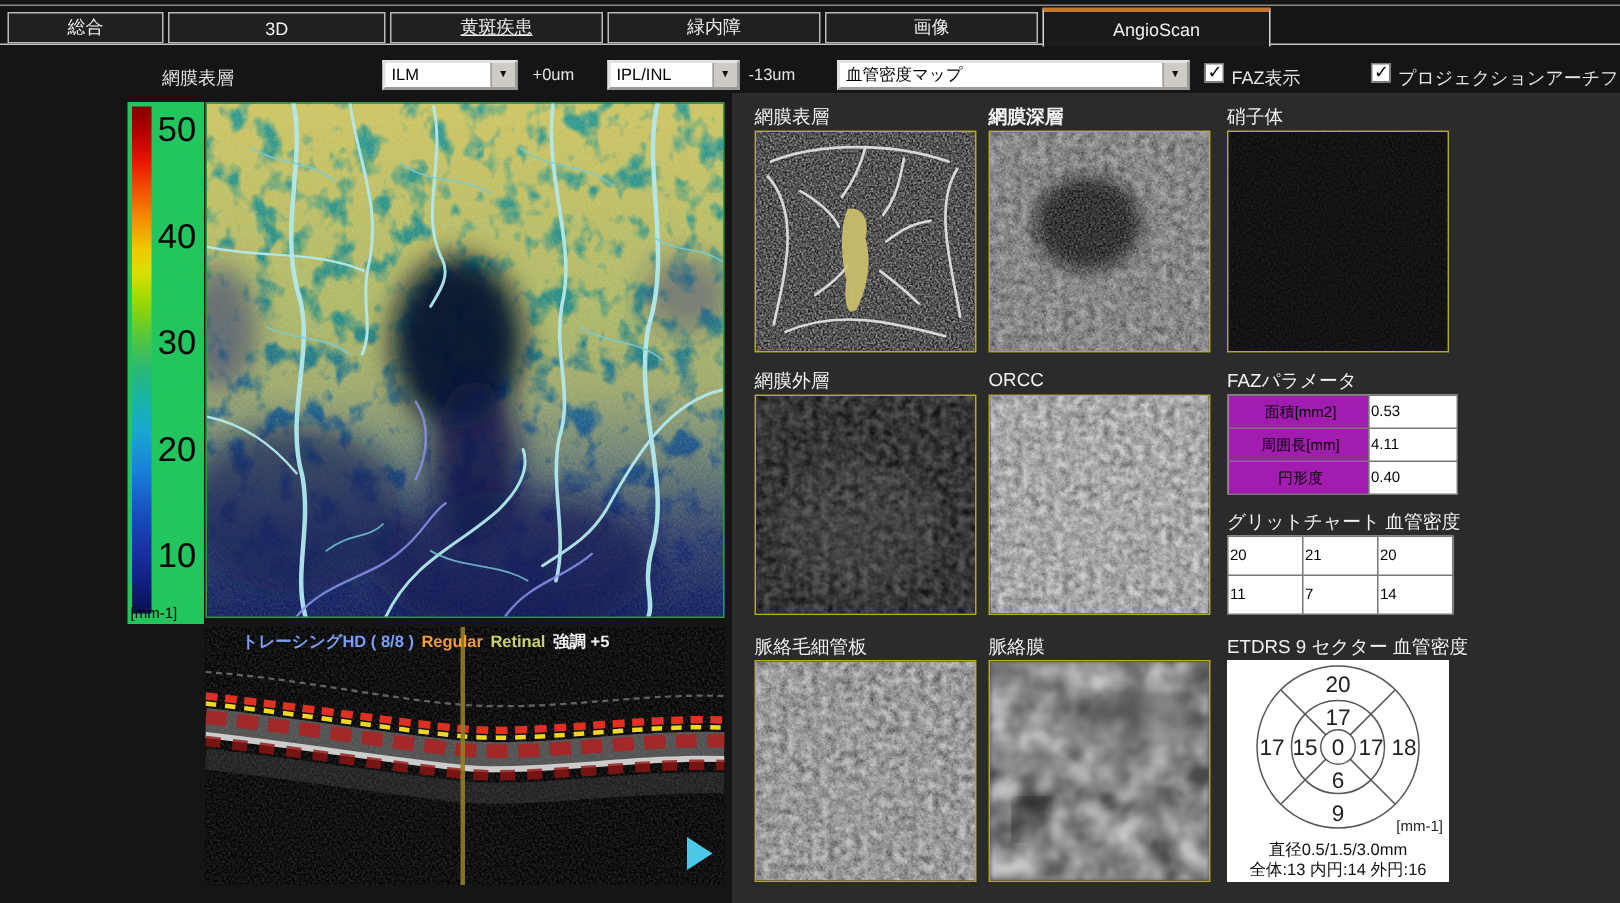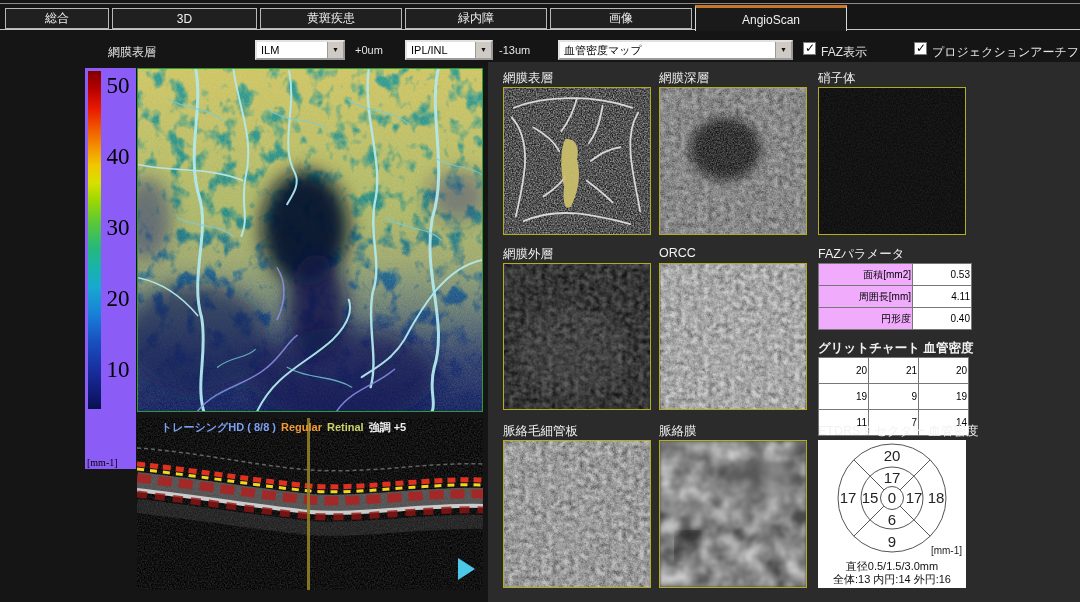--- a/index.html
+++ b/index.html
@@ -35,21 +35,21 @@
     background:#cfcbc4; border-left:1px solid #9a9a9a;
     display:flex; align-items:center; justify-content:center;
     font-size:7px; color:#111;
   }
   .chk {
     position:absolute; width:13px; height:13px; background:#fff;
     border:1px solid #7a7a7a; box-sizing:border-box;
   }
   .chk::after { content:"✓"; position:absolute; left:1px; top:-2px; font-size:12px; font-weight:bold; color:#000; }
   
-  .colorbar { position:absolute; left:85px; top:68px; width:51px; height:401px; background:#8b5cf6;font-family:Liberation Serif, serif; }
+  .colorbar { position:absolute; left:85px; top:68px; width:51px; height:348px; background:#22c55e; }
   .cb-grad {
     position:absolute; left:3px; top:3px; width:13px; height:338px;
     background:linear-gradient(to bottom,
       #800000 0%, #b40000 5%, #e81800 11%, #f05800 17%, #f49600 23%,
       #f0c800 28%, #d8e000 33%, #a0d800 38%, #58c838 45%, #28b878 52%,
       #18b4a8 58%, #18a8d0 64%, #1880d8 72%, #1850c0 80%, #1830a0 88%,
       #101c78 95%, #081050 100%);
   }
   .cb-tick { position:absolute; left:16px; width:34px; text-align:center; font-size:23px; color:#000; }
   .cb-unit { position:absolute; left:2px; bottom:1px; font-size:10px; color:#000; }
@@ -64,22 +64,22 @@
   .seg-emphasis { color:#f0f0f0; }
   .playbtn { position:absolute; right:8px; bottom:10px; width:0; height:0;
     border-left:17px solid #4cc8e8; border-top:11px solid transparent; border-bottom:11px solid transparent; }
   
   .rpanel { position:absolute; left:488px; top:62px; width:592px; height:540px; background:#2b2b2b; }
   .thumb-label { position:absolute; font-size:12.5px; color:#f2f2f2; white-space:nowrap; }
   .thumb { position:absolute; width:148px; height:148px; box-sizing:border-box; border:1px solid #b5ad1e; overflow:hidden; background:#111; }
   .thumb svg { display:block; }
   .ptitle { position:absolute; font-size:12.5px; color:#f2f2f2; white-space:nowrap; }
   table.datatable { position:absolute; border-collapse:collapse; background:#fff; }
-  table.datatable td { border:1px solid #777; font-size:10px; color:#000; text-align:right; }
-  table.faz td.k { width:88px; background:#f0abfc; text-align:right; padding-left:4px; height:19px; }
+  table.datatable td { border:1px solid #777; font-size:10px; color:#000; text-align:left; }
+  table.faz td.k { width:88px; background:#a21caf; text-align:center; padding-left:4px; height:19px; }
   table.faz td.v { width:56px; background:#fff; }
   table.grid td { width:47px; height:23px; }
   .etdrs-box { position:absolute; width:148px; height:148px; background:#fff; }
   .etdrs-note { position:absolute; width:148px; text-align:center; font-size:11px; color:#111; white-space:nowrap; }
   .hiddendefs { position:absolute; width:0; height:0; overflow:hidden; }
 </style>
 </head>
 <body>
 
 <div class="screen">
@@ -129,21 +129,21 @@
   </svg>
 
   <div class="topline"></div>
   <div class="tabline"></div>
   <div class="tab" style="left:5px;width:104px;">
       <span>総合</span>
     </div>
   <div class="tab" style="left:112px;width:145px;">
       <span>3D</span>
     </div>
-  <div class="tab" style="left:260px;width:142px;">
+  <div class="tab" style="left:260px;width:142px;text-decoration:underline;">
       <span>黄斑疾患</span>
     </div>
   <div class="tab" style="left:405px;width:142px;">
       <span>緑内障</span>
     </div>
   <div class="tab active" style="left:695px;width:152px;">
       <span>AngioScan</span>
     </div>
   <div class="tab" style="left:550px;width:142px;">
       <span>画像</span>
@@ -256,21 +256,21 @@
     </svg>
     <div class="bscan-header">
       <span class="seg-tracing">トレーシングHD ( 8/8 )</span><span class="seg-regular">Regular</span><span class="seg-retinal">Retinal</span><span class="seg-emphasis">強調 +5</span>
     </div>
     <div class="playbtn"></div>
   </div>
 
   <div class="rpanel">
 
     <div class="thumb-label" style="left:15px;top:8px;">網膜表層</div>
-    <div class="thumb-label" style="left:171px;top:8px;">網膜深層</div>
+    <div class="thumb-label" style="left:171px;top:8px;font-weight:bold;">網膜深層</div>
     <div class="thumb-label" style="left:330px;top:8px;">硝子体</div>
 
     <div class="thumb" style="left:15px;top:25px;">
       <svg width="146" height="146" viewBox="0 0 148 148">
         <rect width="148" height="148" fill="#222"></rect>
         <rect width="148" height="148" filter="url(#fGrain)" opacity="0.5"></rect>
         <g fill="none" stroke="#e0e0e0" stroke-width="1.8" stroke-linecap="round" opacity="0.95">
           <path d="M10,20 C40,8 90,6 130,20"></path>
           <path d="M8,30 C30,55 20,95 12,130"></path>
           <path d="M136,25 C120,50 132,90 138,125"></path>
@@ -329,32 +329,27 @@
             <td class="k">周囲長[mm]</td>
             <td class="v">4.11</td>
           </tr>
       <tr>
             <td class="k">円形度</td>
             <td class="v">0.40</td>
           </tr>
     </tbody>
       </table>
 
-    <div class="ptitle" style="left:330px;top:278px;font-weight:bold;">グリットチャート 血管密度</div>
+    <div class="ptitle" style="left:330px;top:278px;">グリットチャート 血管密度</div>
     <table class="datatable grid" style="left:330px;top:295px;">
       <tbody>
           <tr>
         <td>20</td>
         <td>21</td>
         <td>20</td>
-      </tr>
-      <tr>
-        <td>19</td>
-        <td>9</td>
-        <td>19</td>
       </tr>
       <tr>
         <td>11</td>
         <td>7</td>
         <td>14</td>
       </tr>
     </tbody>
       </table>
 
     <div class="thumb-label" style="left:15px;top:361px;">脈絡毛細管板</div>

